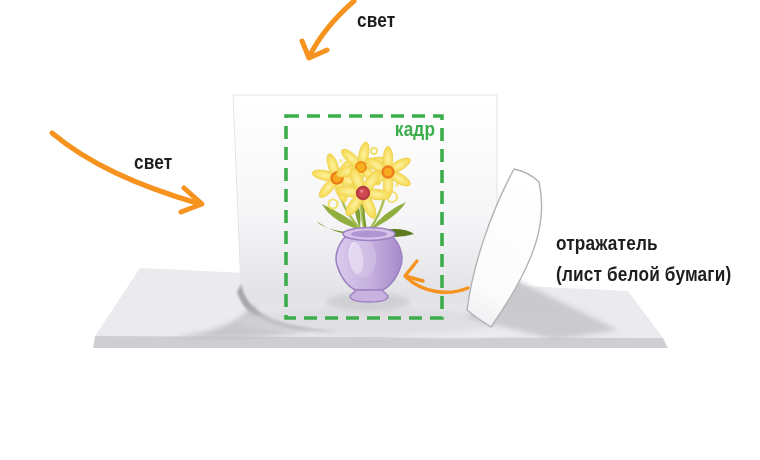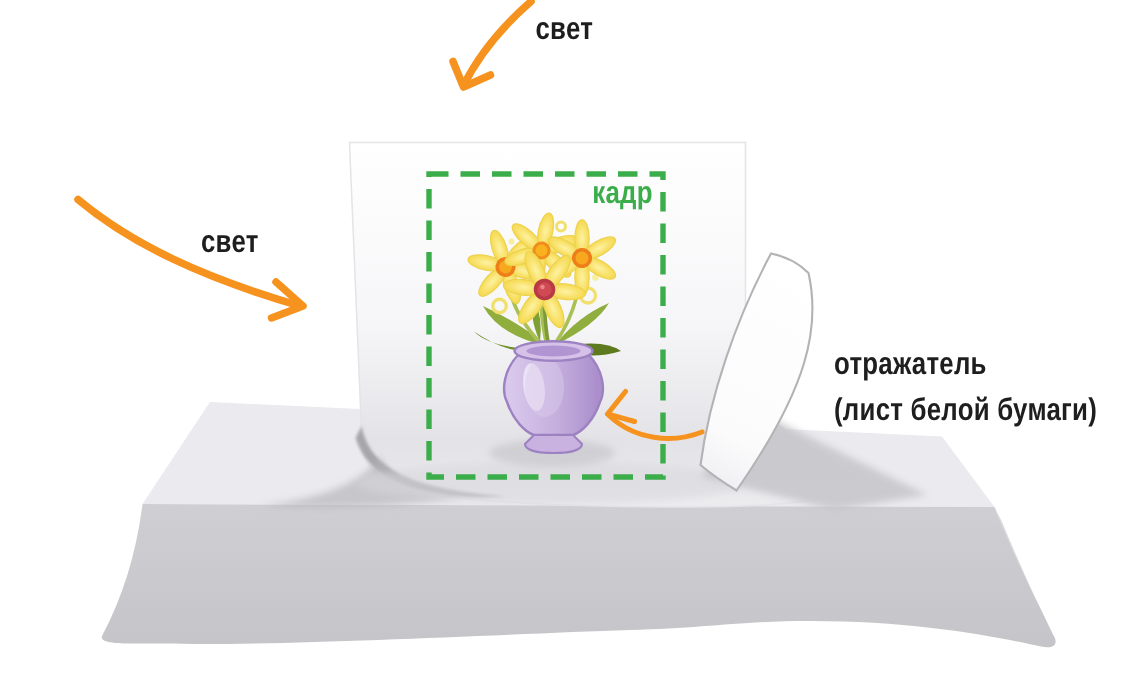--- a/index.html
+++ b/index.html
@@ -1,17 +1,17 @@
 <!DOCTYPE html>
 <html><head>
 <meta charset="utf-8">
 <style>
   html,body{margin:0;padding:0;background:#ffffff;}
   #stage{
-    position:relative;width:760px;height:460px;background:#ffffff;overflow:hidden;
+    position:relative;width:760px;height:348px;background:#ffffff;overflow:hidden;
     font-family:"Liberation Sans",sans-serif;
   }
   #scene{position:absolute;left:0;top:0;}
   .lbl{
     position:absolute;
     font-family:"Liberation Sans",sans-serif;
     font-weight:700;
     font-size:21px;
     color:#1e1e1e;
     white-space:nowrap;

